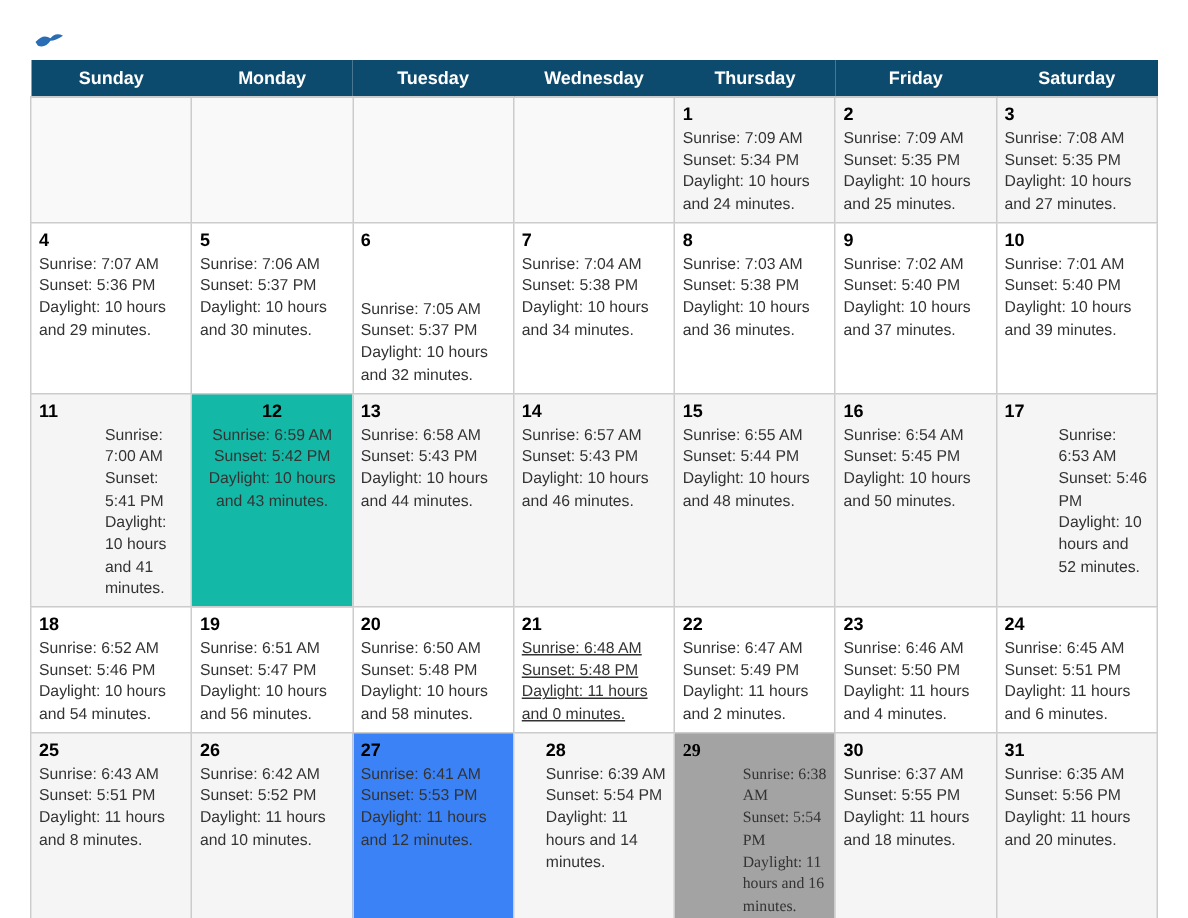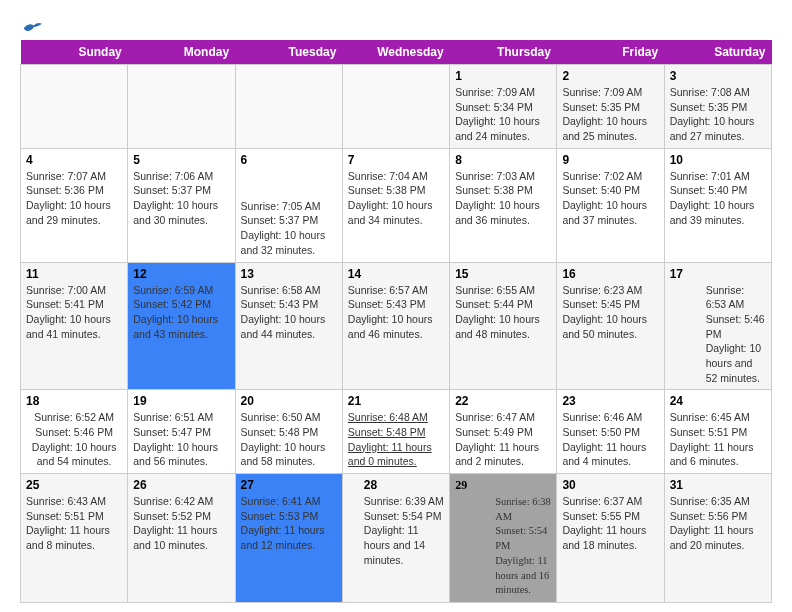--- a/index.html
+++ b/index.html
@@ -43,23 +43,23 @@
       font-size: 16px;
       color: #333;
       margin-top: 2px;
     }
     table {
       width: 100%;
       border-collapse: collapse;
       font-size: 11px;
     }
     th {
-      background-color: #a21caf;
+      background-color: #0c4a6e;
       color: #fff;
-      text-align: right;
+      text-align: center;
       padding: 5px 6px;
       font-size: 12px;
       margin-left: 37px;
     }
     td {
       border: 1px solid #ccc;
       vertical-align: top;
       padding: 4px 5px;
       width: 14.28%;
       height: 78px;
@@ -182,25 +182,25 @@
         <td style="background: rgb(255, 255, 255);">
           <span class="day-num">10</span>
           <div class="day-detail" style="white-space: pre-line;">Sunrise: 7:01 AM
 Sunset: 5:40 PM
 Daylight: 10 hours and 39 minutes.</div>
         </td>
       </tr>
       <tr>
         <td style="background: rgb(245, 245, 245);">
           <span class="day-num">11</span>
-          <div class="day-detail" style="white-space: pre-line;">Sunrise: 7:00 AM
+          <div class="day-detail" style="white-space: pre-line; margin-left: 44px;">Sunrise: 7:00 AM
 Sunset: 5:41 PM
 Daylight: 10 hours and 41 minutes.</div>
         </td>
-        <td style="background: #3b82f6;">
+        <td style="background: #14b8a6; text-align: center;">
           <span class="day-num">12</span>
           <div class="day-detail" style="white-space: pre-line;">Sunrise: 6:59 AM
 Sunset: 5:42 PM
 Daylight: 10 hours and 43 minutes.</div>
         </td>
         <td style="background: rgb(245, 245, 245);">
           <span class="day-num">13</span>
           <div class="day-detail" style="white-space: pre-line;">Sunrise: 6:58 AM
 Sunset: 5:43 PM
 Daylight: 10 hours and 44 minutes.</div>
@@ -212,35 +212,35 @@
 Daylight: 10 hours and 46 minutes.</div>
         </td>
         <td style="background: rgb(245, 245, 245);">
           <span class="day-num">15</span>
           <div class="day-detail" style="white-space: pre-line;">Sunrise: 6:55 AM
 Sunset: 5:44 PM
 Daylight: 10 hours and 48 minutes.</div>
         </td>
         <td style="background: rgb(245, 245, 245);">
           <span class="day-num">16</span>
-          <div class="day-detail" style="white-space: pre-line;">Sunrise: 6:23 AM
+          <div class="day-detail" style="white-space: pre-line;">Sunrise: 6:54 AM
 Sunset: 5:45 PM
 Daylight: 10 hours and 50 minutes.</div>
         </td>
         <td style="background: rgb(245, 245, 245);">
           <span class="day-num">17</span>
           <div class="day-detail" style="white-space: pre-line; margin-left: 36px;">Sunrise: 6:53 AM
 Sunset: 5:46 PM
 Daylight: 10 hours and 52 minutes.</div>
         </td>
       </tr>
       <tr>
         <td style="background: rgb(255, 255, 255);">
           <span class="day-num">18</span>
-          <div class="day-detail" style="white-space: pre-line; text-align: center;">Sunrise: 6:52 AM
+          <div class="day-detail" style="white-space: pre-line;">Sunrise: 6:52 AM
 Sunset: 5:46 PM
 Daylight: 10 hours and 54 minutes.</div>
         </td>
         <td style="background: rgb(255, 255, 255);">
           <span class="day-num">19</span>
           <div class="day-detail" style="white-space: pre-line;">Sunrise: 6:51 AM
 Sunset: 5:47 PM
 Daylight: 10 hours and 56 minutes.</div>
         </td>
         <td style="background: rgb(255, 255, 255);">

